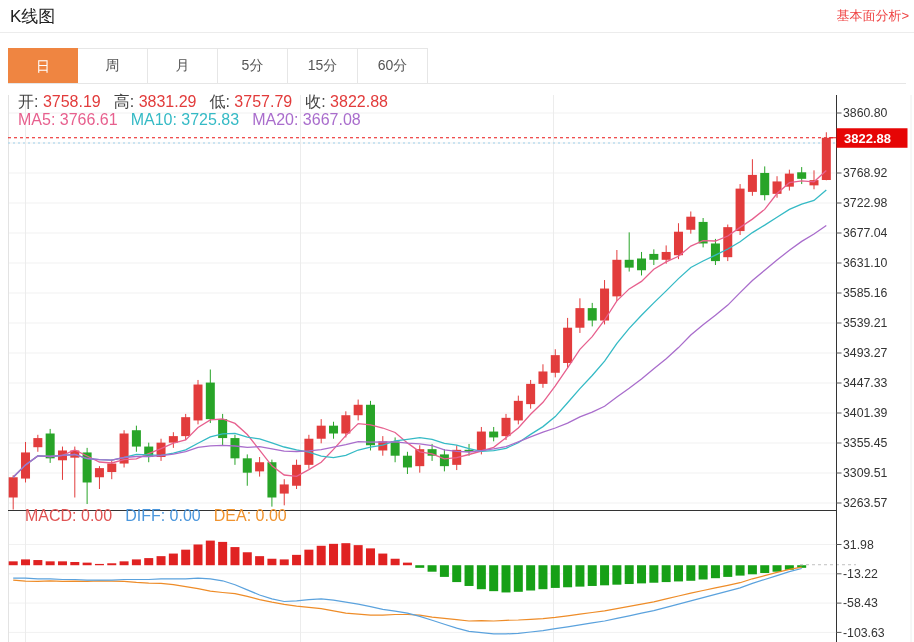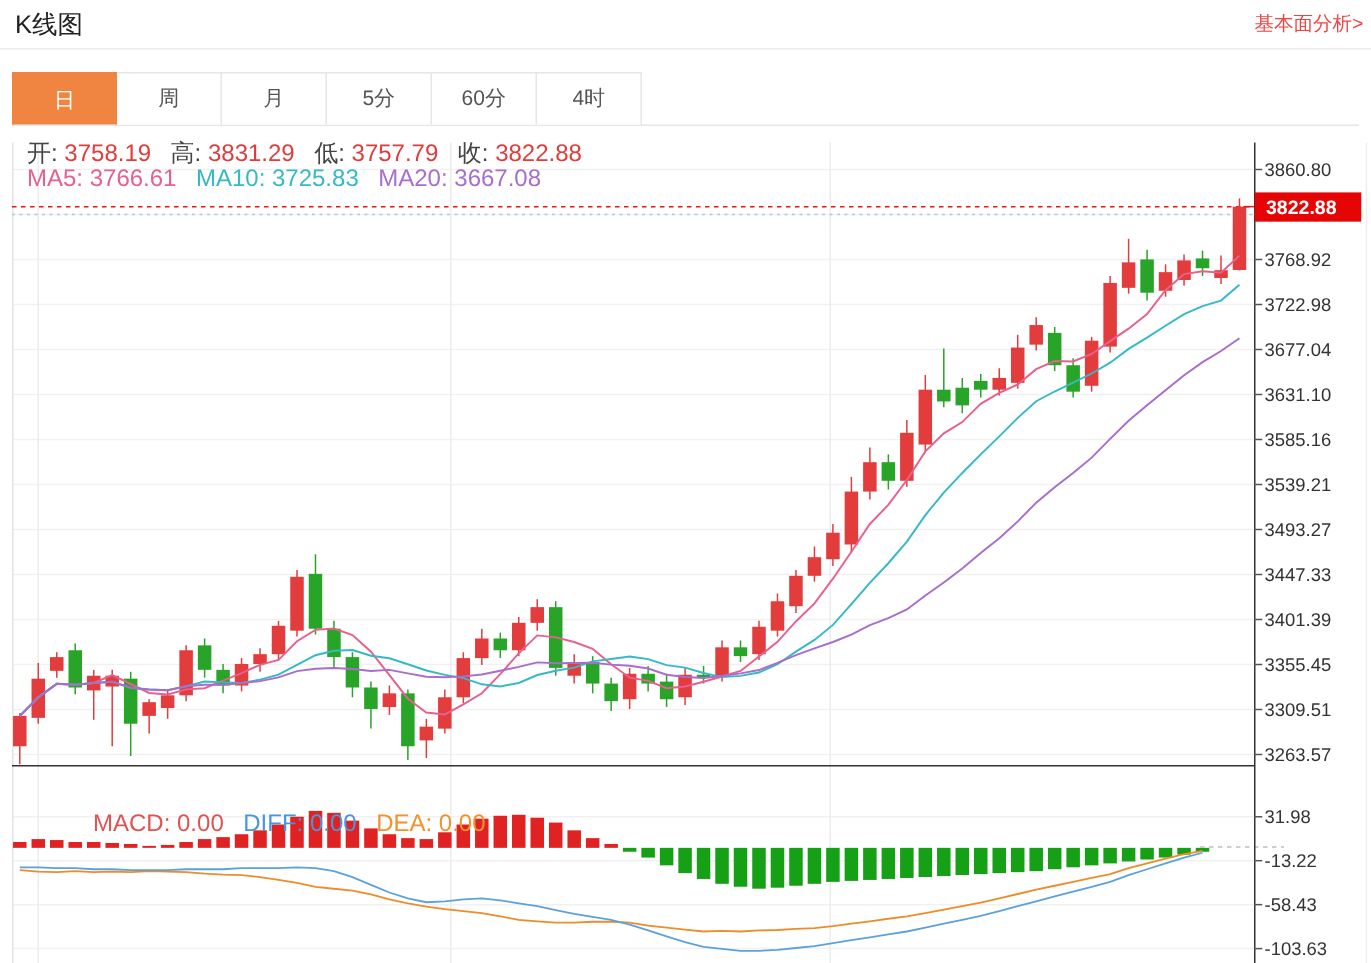--- a/index.html
+++ b/index.html
@@ -10,38 +10,38 @@
   .divider{position:absolute;left:0;top:32px;width:914px;height:0;border-top:1px solid #ececec;}
   .tabs{position:absolute;left:8px;top:48px;width:898px;display:flex;border-bottom:1px solid #e6e6e6;z-index:3;background:transparent;}
   .tab{box-sizing:border-box;width:70px;height:35px;line-height:33px;text-align:center;font-size:14px;color:#555;
        border-top:1px solid #e6e6e6;border-right:1px solid #e6e6e6;cursor:pointer;background:#fff;}
   .tab:first-child{border-left:1px solid #e6e6e6;}
   .tab.active{background:#ef8541;color:#fff;border-color:#ef8541;line-height:35px;}
   svg.chart{position:absolute;left:0;top:0;z-index:1;}
   .info-row{position:absolute;font-size:16px;white-space:nowrap;z-index:2;}
   #ohlc-row{left:18px;top:92px;}
   #ma-row{left:18px;top:111px;}
-  #macd-row{left:25px;top:541px;padding-left:37px;}
+  #macd-row{left:25px;top:507px;}
   .grp{margin-right:13px;}
   .grp .lab{color:#444;}
 </style>
 </head>
 <body>
 
 <div class="page">
   <div class="title">K线图</div>
   <a class="fund-link">基本面分析&gt;</a>
   <div class="divider"></div>
   <div class="tabs" id="tabs">
       <div class="tab active">日</div>
       <div class="tab">周</div>
       <div class="tab">月</div>
       <div class="tab">5分</div>
+      <div class="tab">15分</div>
       <div class="tab">60分</div>
-      <div class="tab">4时</div>
     </div>
   <svg class="chart" id="chart" width="914" height="642">
       <line x1="8" y1="113" x2="836" y2="113" stroke="#f1f1f1" stroke-width="1"></line>
       <line x1="8" y1="143" x2="836" y2="143" stroke="#f1f1f1" stroke-width="1"></line>
       <line x1="8" y1="173" x2="836" y2="173" stroke="#f1f1f1" stroke-width="1"></line>
       <line x1="8" y1="203" x2="836" y2="203" stroke="#f1f1f1" stroke-width="1"></line>
       <line x1="8" y1="233" x2="836" y2="233" stroke="#f1f1f1" stroke-width="1"></line>
       <line x1="8" y1="263" x2="836" y2="263" stroke="#f1f1f1" stroke-width="1"></line>
       <line x1="8" y1="293" x2="836" y2="293" stroke="#f1f1f1" stroke-width="1"></line>
       <line x1="8" y1="323" x2="836" y2="323" stroke="#f1f1f1" stroke-width="1"></line>

